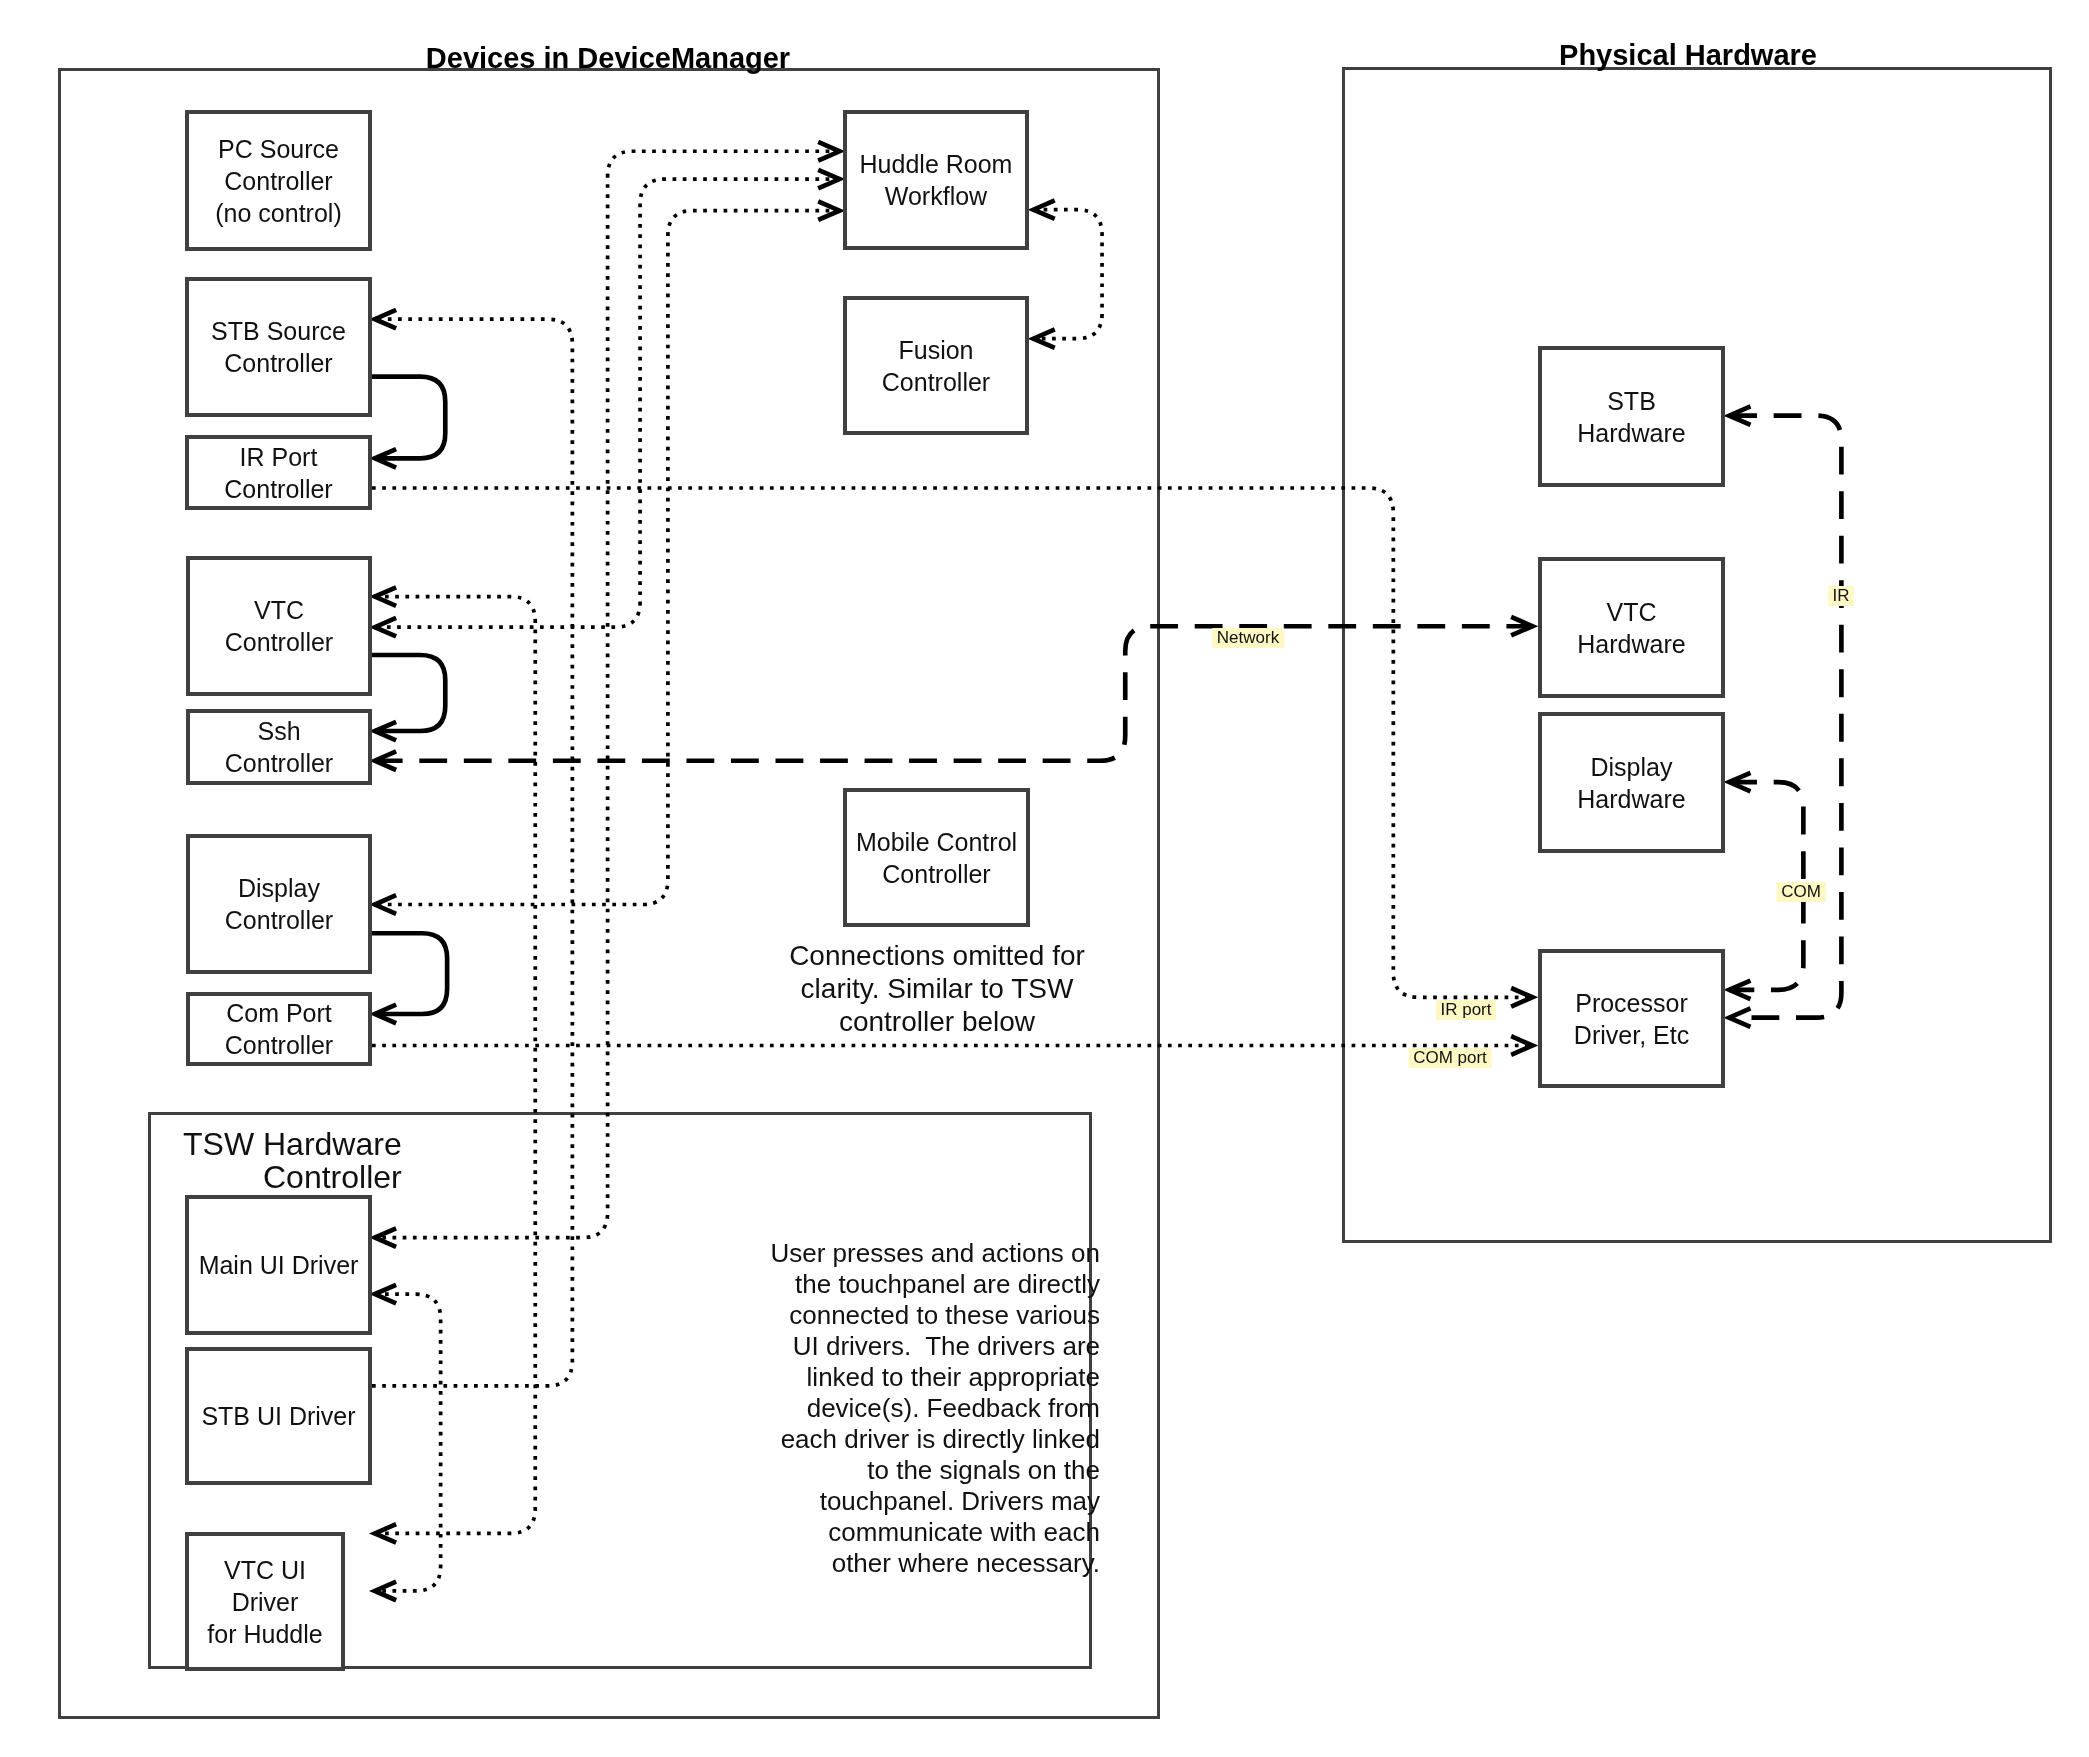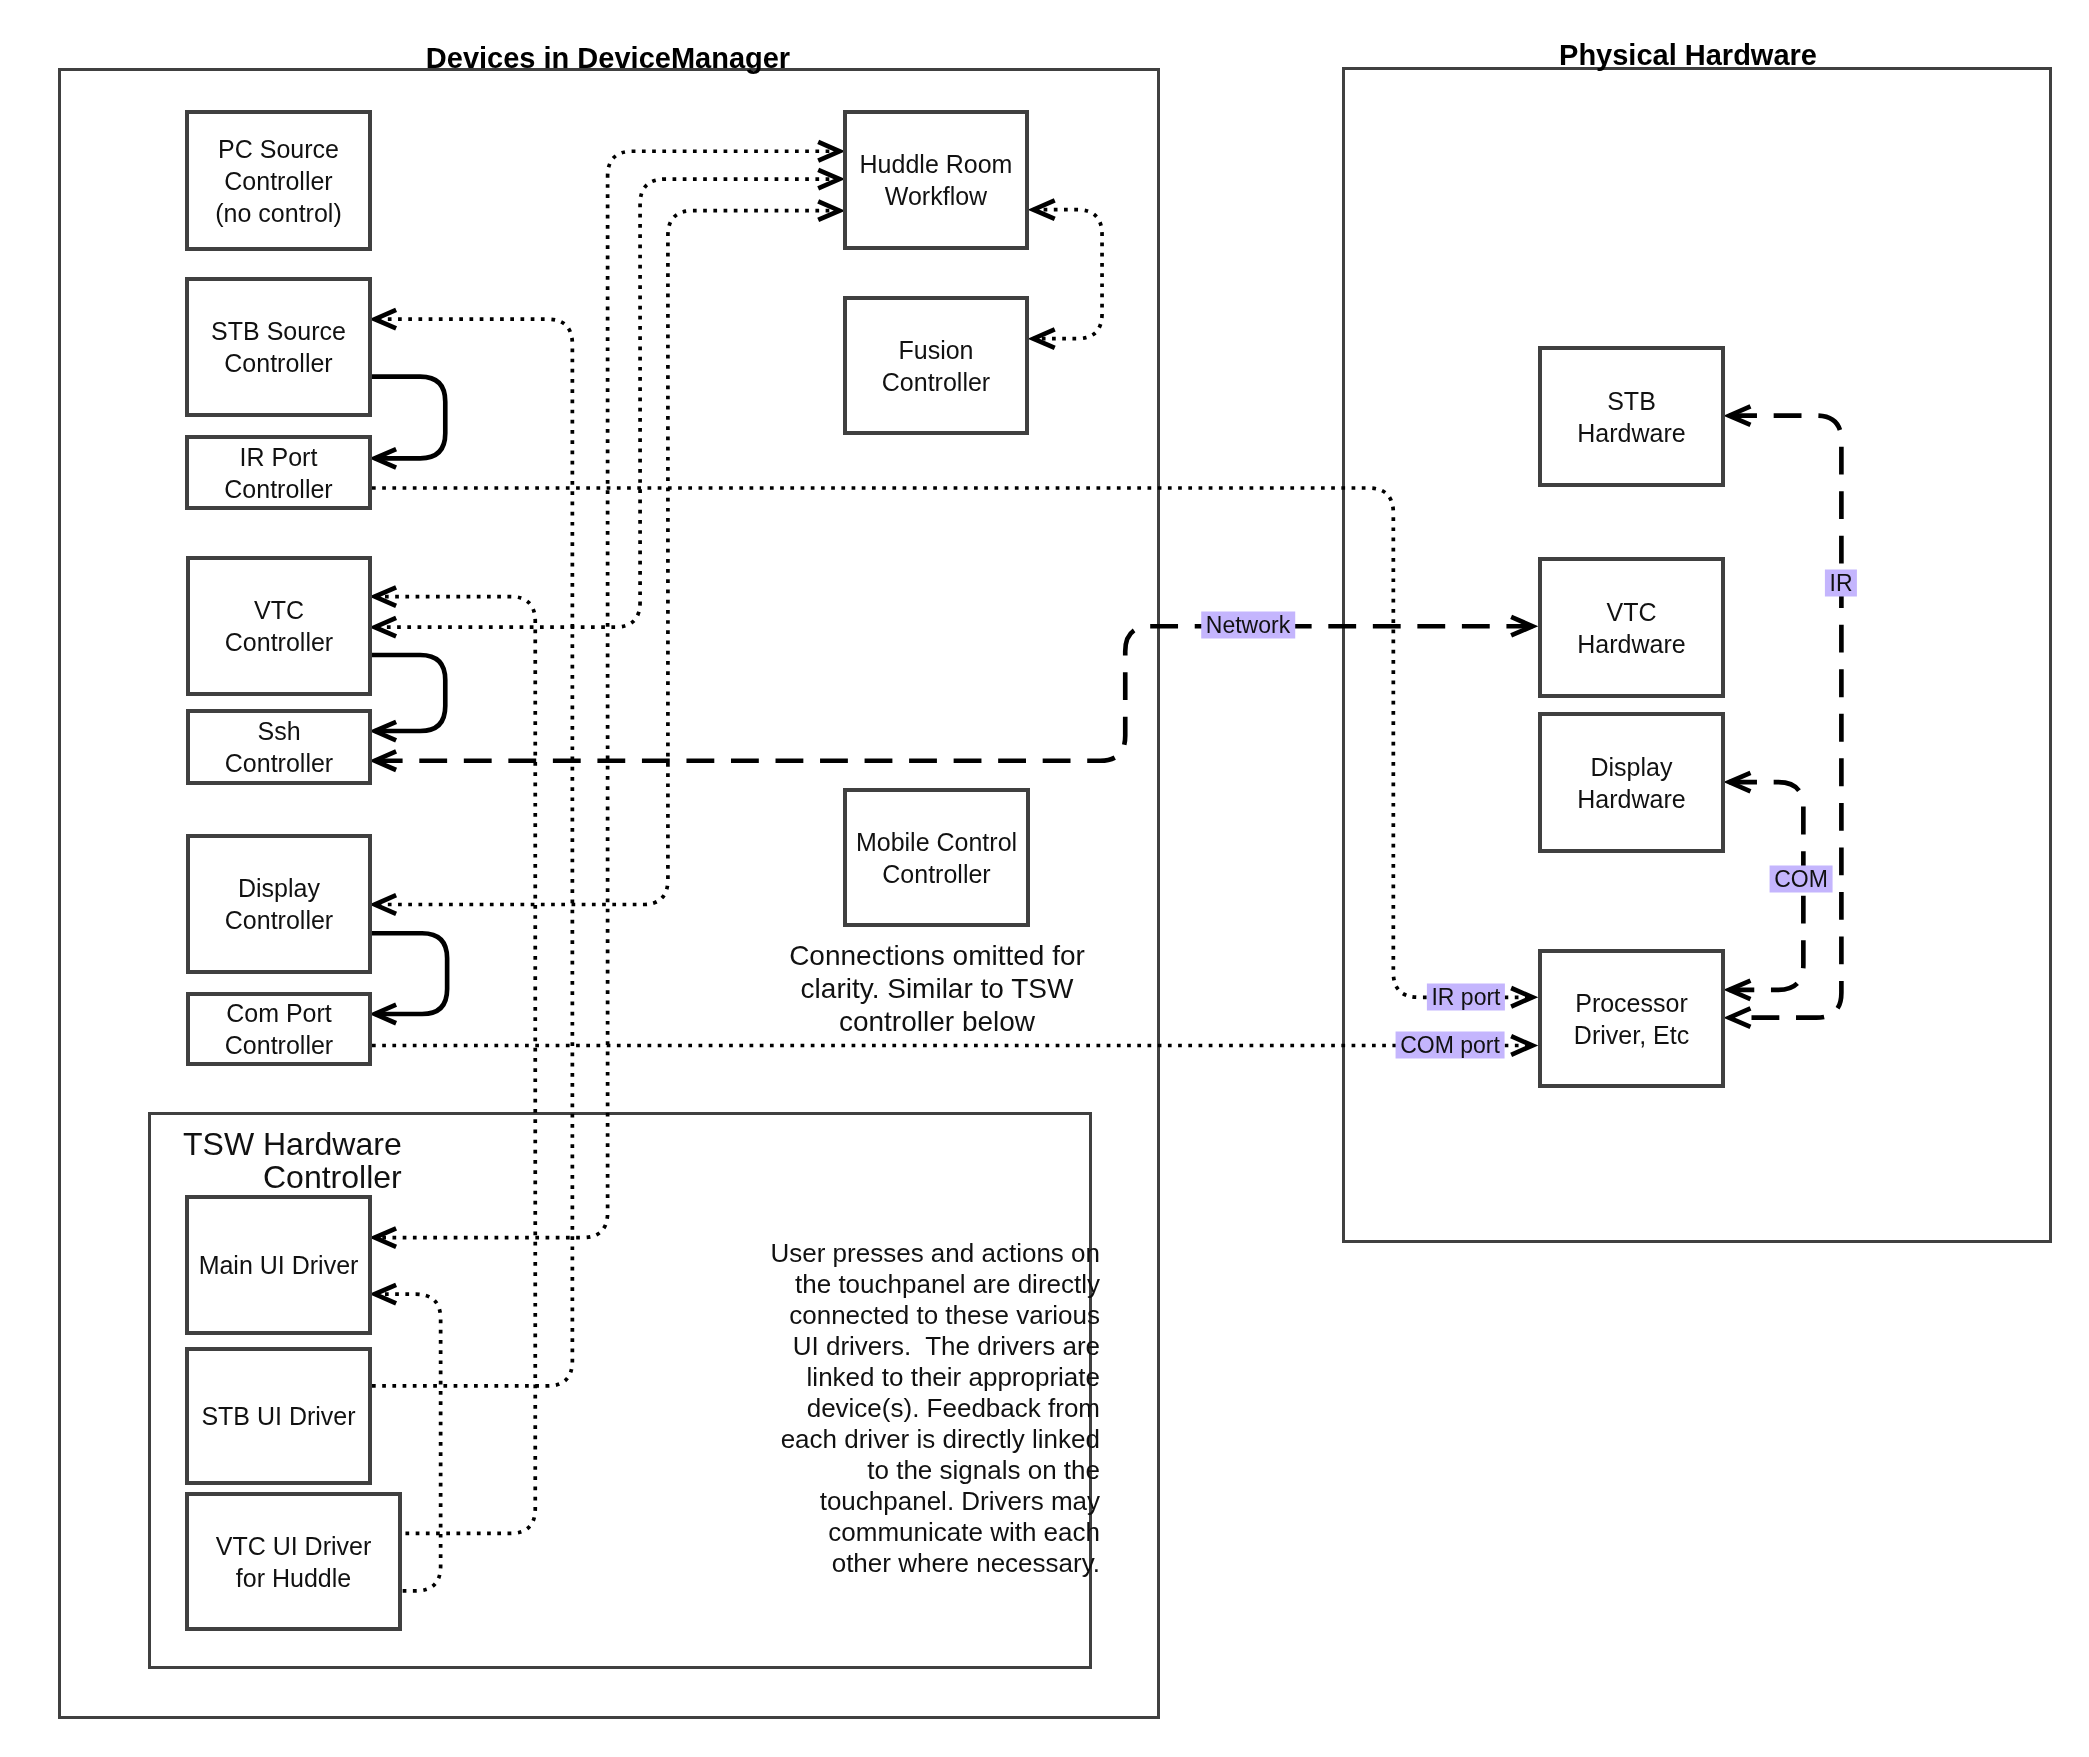--- a/index.html
+++ b/index.html
@@ -18,21 +18,21 @@
   }
   .diagram-title{
     position:absolute;transform:translate(-50%,-50%);
     font-size:29px;font-weight:bold;white-space:nowrap;color:#000;margin-top:16px;
   }
   .group-label{
     position:absolute;font-size:32px;line-height:33px;white-space:pre-line;text-align:right;color:var(--ink);
   }
   .line-label{
     position:absolute;transform:translate(-50%,-50%);
-    background:#c4b5fd;padding:0 4.6px;font-size:23px;white-space:nowrap;color:var(--ink);
+    background:#fef9c3;padding:0 4.6px;font-size:17px;white-space:nowrap;color:var(--ink);margin-top:13px;
   }
   .note{
     position:absolute;font-size:28px;line-height:33px;text-align:center;white-space:pre-line;color:var(--ink);
   }
   .paragraph{
     position:absolute;font-size:26px;line-height:31px;text-align:right;white-space:pre-wrap;color:var(--ink);
   }
   svg#wires{position:absolute;left:0;top:0;}
   .c-solid{stroke:#000;stroke-width:5;fill:none;}
   .c-dot{stroke:#000;stroke-width:4;fill:none;stroke-dasharray:4 7;}
@@ -98,21 +98,21 @@
   <div class="node" style="left:186px;top:992px;width:186px;height:74px;">Com Port
 Controller</div>
   <div class="node" style="left:843px;top:110px;width:186px;height:140px;">Huddle Room
 Workflow</div>
   <div class="node" style="left:843px;top:296px;width:186px;height:139px;">Fusion
 Controller</div>
   <div class="node" style="left:843px;top:788px;width:187px;height:139px;">Mobile Control
 Controller</div>
   <div class="node" style="left:185px;top:1195px;width:187px;height:140px;">Main UI Driver</div>
   <div class="node" style="left:185px;top:1347px;width:187px;height:138px;">STB UI Driver</div>
-  <div class="node" style="left:185px;top:1492px;width:217px;height:139px;">VTC UI Driver
+  <div class="node" style="left:185px;top:1532px;width:160px;height:139px;">VTC UI Driver
 for Huddle</div>
 
   <div class="node" style="left:1538px;top:346px;width:187px;height:141px;">STB
 Hardware</div>
   <div class="node" style="left:1538px;top:557px;width:187px;height:141px;">VTC
 Hardware</div>
   <div class="node" style="left:1538px;top:712px;width:187px;height:141px;">Display
 Hardware</div>
   <div class="node" style="left:1538px;top:949px;width:187px;height:139px;">Processor
 Driver, Etc</div>

